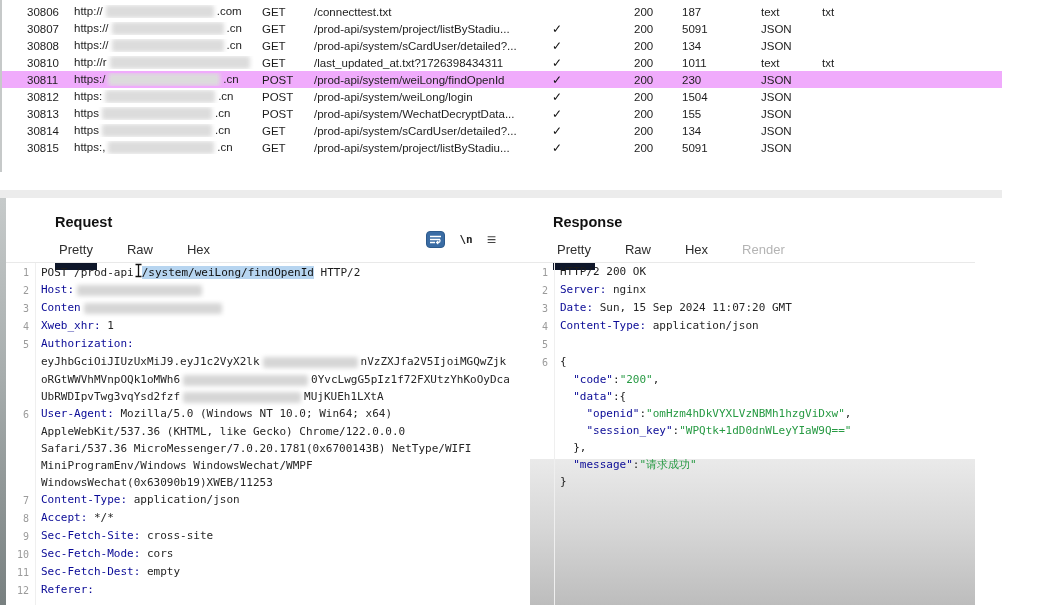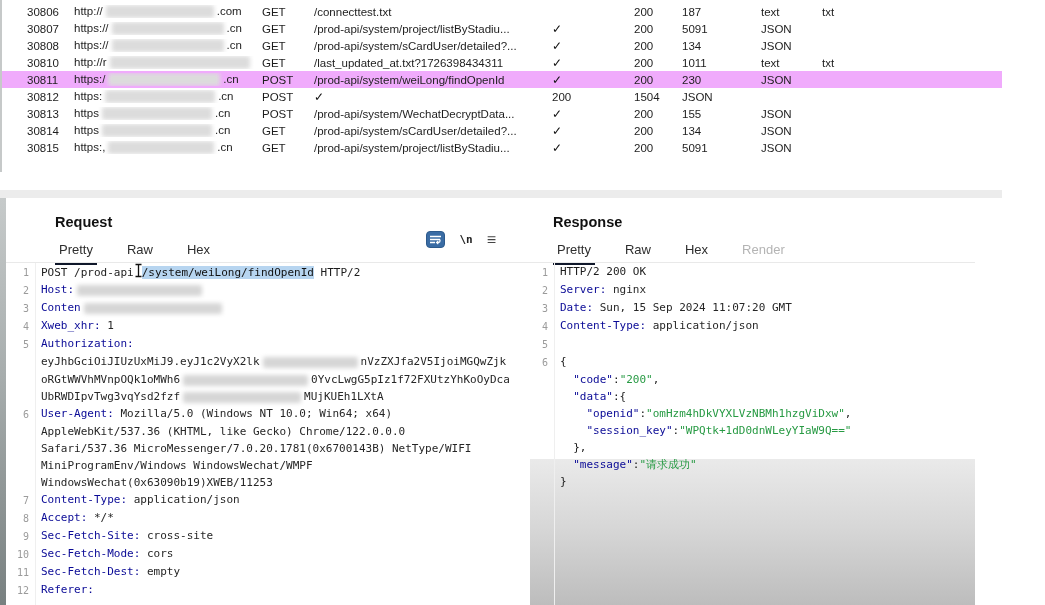--- a/index.html
+++ b/index.html
@@ -32,21 +32,21 @@
   .panel{position:absolute;top:198px;height:498px;background:#fff;}
   .panel.request{left:6px;width:550px;}
   .panel.response{left:530px;width:445px;}
   .ptitle{position:absolute;top:16px;font-size:14.5px;font-weight:bold;color:#111;}
   .request .ptitle{left:49px;}
   .response .ptitle{left:23px;}
   .tabs{position:absolute;top:41px;height:22px;font-size:13px;color:#2e2e2e;}
   .request .tabs{left:49px;}
   .response .tabs{left:23px;}
   .tab{display:inline-block;margin-right:26px;padding:3px 4px 5px 4px;cursor:pointer;}
-  .tab.active{border-bottom:3px solid #0f172a;}
+  .tab.active{border-bottom:8px solid #0f172a;}
   .tab.disabled{color:#b4b4b4;cursor:default;}
   .tabline{position:absolute;left:0;top:64px;width:100%;height:1px;background:#e9e9e9;}
 
   .editor-icons{position:absolute;top:33px;right:60px;display:flex;align-items:center;gap:14px;}
   .icon-btn{display:inline-block;cursor:pointer;line-height:0;}
   .nl-btn{font-size:11px;font-weight:bold;color:#222;cursor:pointer;
           font-family:"DejaVu Sans Mono",monospace;}
   .menu-btn{font-size:16px;color:#444;cursor:pointer;line-height:14px;}
 
   
@@ -135,20 +135,21 @@
         <div class="hcell check">✓</div>
         <div class="hcell">200</div>
         <div class="hcell">230</div>
         <div class="hcell">JSON</div>
         <div class="hcell"></div>
       </div>
       <div class="hrow">
         <div class="hcell cell-id">30812</div>
         <div class="hcell"><span>https:</span><span class="censor host-censor" style="width: 110px;"></span><span>.cn</span></div>
         <div class="hcell">POST</div>
+        <div class="hcell">/prod-api/system/weiLong/login</div>
         <div class="hcell check">✓</div>
         <div class="hcell">200</div>
         <div class="hcell">1504</div>
         <div class="hcell">JSON</div>
         <div class="hcell"></div>
       </div>
       <div class="hrow">
         <div class="hcell cell-id">30813</div>
         <div class="hcell"><span>https</span><span class="censor host-censor" style="width: 110px;"></span><span>.cn</span></div>
         <div class="hcell">POST</div>

